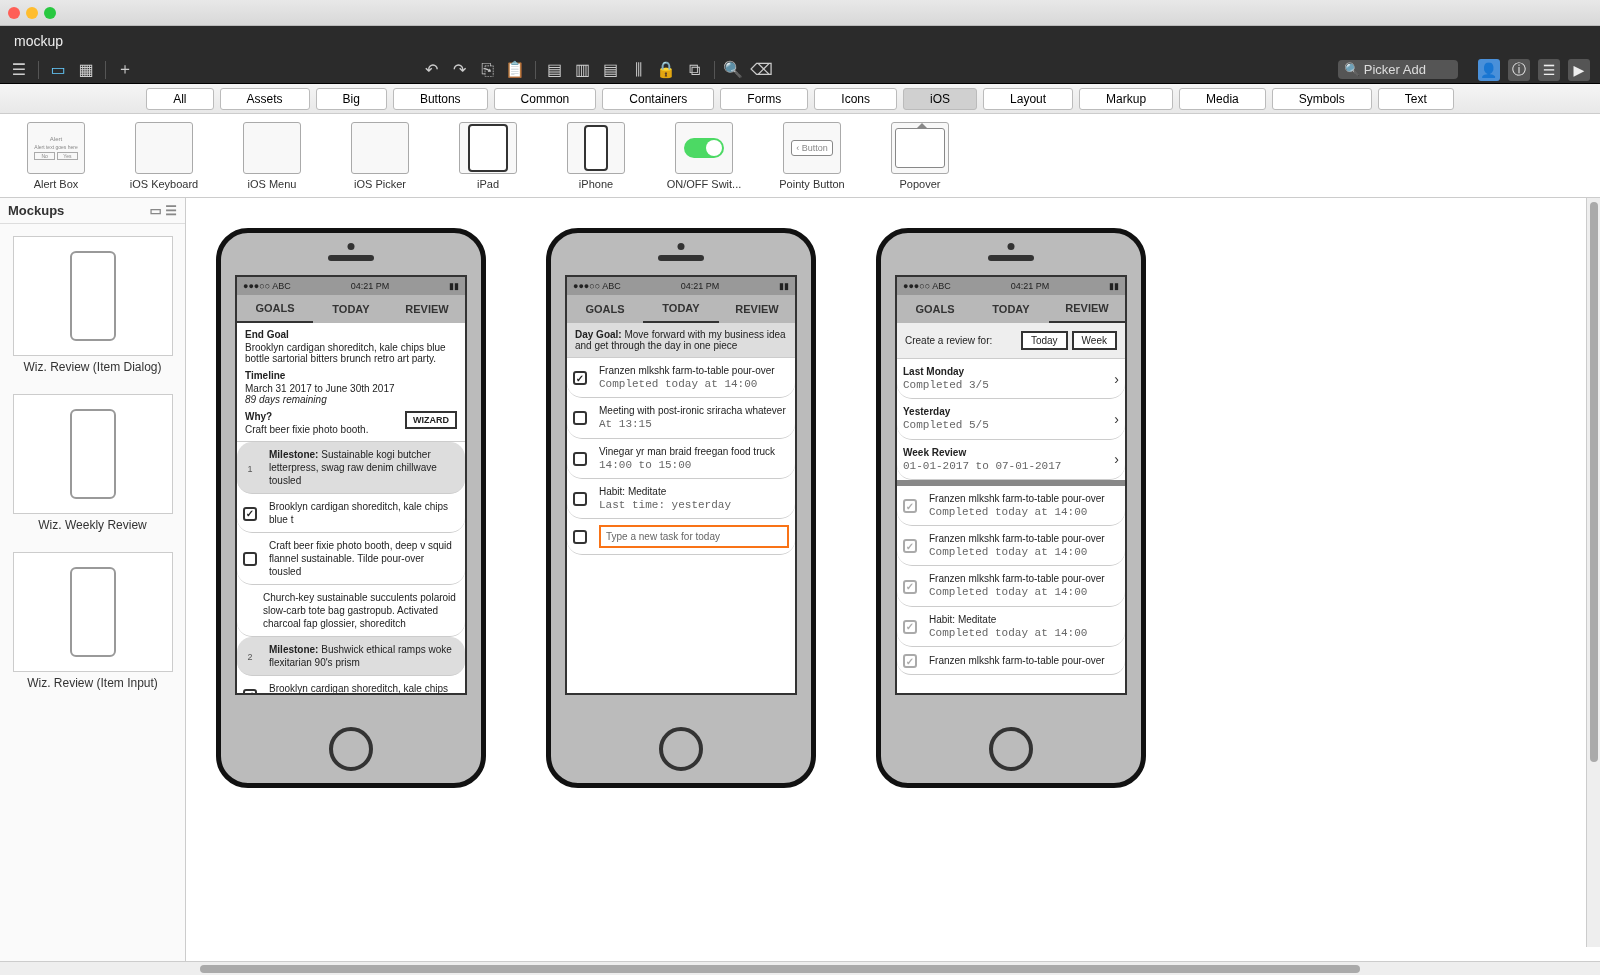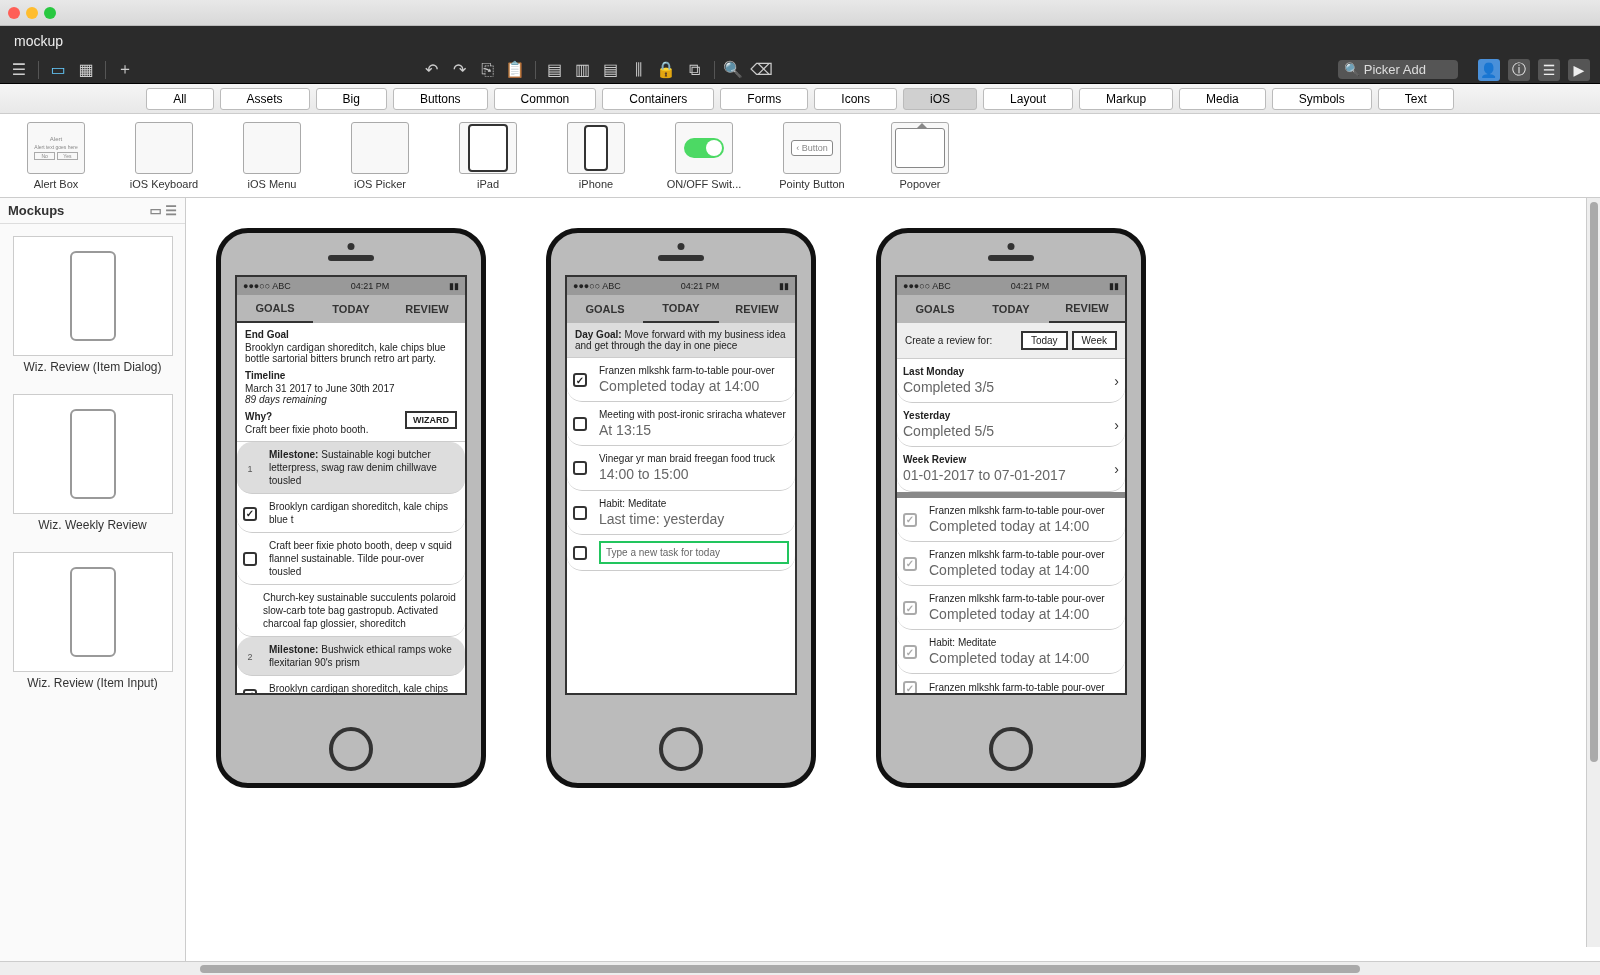--- a/index.html
+++ b/index.html
@@ -59,21 +59,21 @@
 .content { flex: 1; overflow-y: auto; background: #fff; font-size: 10px; color: #222; }
 .section { padding: 6px 8px; border-bottom: 1px solid #ccc; }
 .section.gray { background: #ddd; }
 .section .hdr { font-weight: 700; font-size: 10px; margin-bottom: 2px; }
 .row { display: flex; align-items: center; padding: 6px 6px; border-bottom: 1px solid #ccc; gap: 12px; border-radius: 15px; }
 .row.gray { background: #ddd; }
 .chk { width: 14px; height: 14px; border: 2px solid #333; border-radius: 3px; flex-shrink: 0; display: flex; align-items: center; justify-content: center; font-size: 10px; margin-top: 1px; }
 .chk.checked::after { content: "✓"; font-weight: bold; }
 .chk.light { border-color: #aaa; color: #aaa; }
 .row-body { flex: 1; font-size: 10px; line-height: 1.3; }
-.row-body .sub { color: #666; font-size: 14px; }
+.row-body .sub { color: #666; font-size: 11px; font-family: Liberation Mono, monospace; }
 .milestone-num { width: 14px; font-size: 9px; color: #555; text-align: center; padding-top: 2px; }
 .wizard-btn { border: 2px solid #333; padding: 2px 6px; font-size: 9px; float: right; background: #fff; }
 .rev-header { padding: 8px; display: flex; align-items: center; justify-content: space-between; background: #eee; border-bottom: 1px solid #ccc; font-size: 10px; }
 .rev-btn { border: 2px solid #333; padding: 2px 8px; font-size: 10px; background: #fff; }
 .chevron { font-size: 14px; color: #333; }
 .scrollbar-h { height: 14px; background: #eee; border-top: 1px solid #ccc; display: flex; align-items: center; }
 .scrollbar-h .thumb { height: 8px; background: #aaa; border-radius: 4px; margin-left: 200px; width: 1160px; }
 .scrollbar-v { width: 14px; background: #eee; border-left: 1px solid #ccc; position: absolute; right: 0; top: 0; bottom: 14px; }
 .scrollbar-v .thumb { width: 8px; background: #aaa; border-radius: 4px; margin: 4px auto; height: 560px; }
 
@@ -376,21 +376,21 @@
                 <div class="chk"></div>
                 <div class="row-body">Vinegar yr man braid freegan food truck<div class="sub">14:00 to 15:00</div></div>
               </div>
               <div class="row">
                 <div class="chk"></div>
                 <div class="row-body">Habit: Meditate<div class="sub">Last time: yesterday</div></div>
               </div>
               <div class="row">
                 <div class="chk"></div>
                 <div class="row-body">
-                  <div style="border:2px solid #22c55e;padding:3px 5px;color:#666">Type a new task for today</div>
+                  <div style="border:2px solid #f97316;padding:3px 5px;color:#666">Type a new task for today</div>
                 </div>
               </div>
             </div>
           </div>
           <div class="phone-home"></div>
         </div>
         <div class="phone">
           <div class="phone-cam"></div>
           <div class="phone-speaker"></div>
           <div class="screen">

